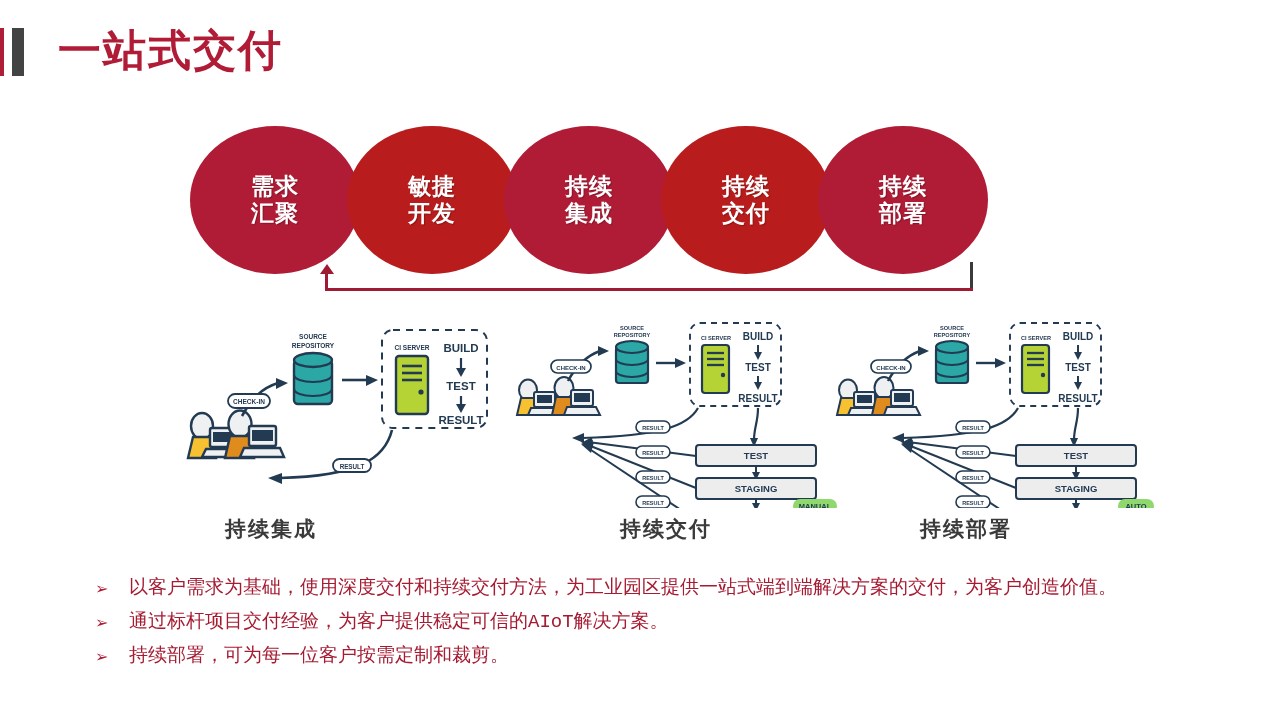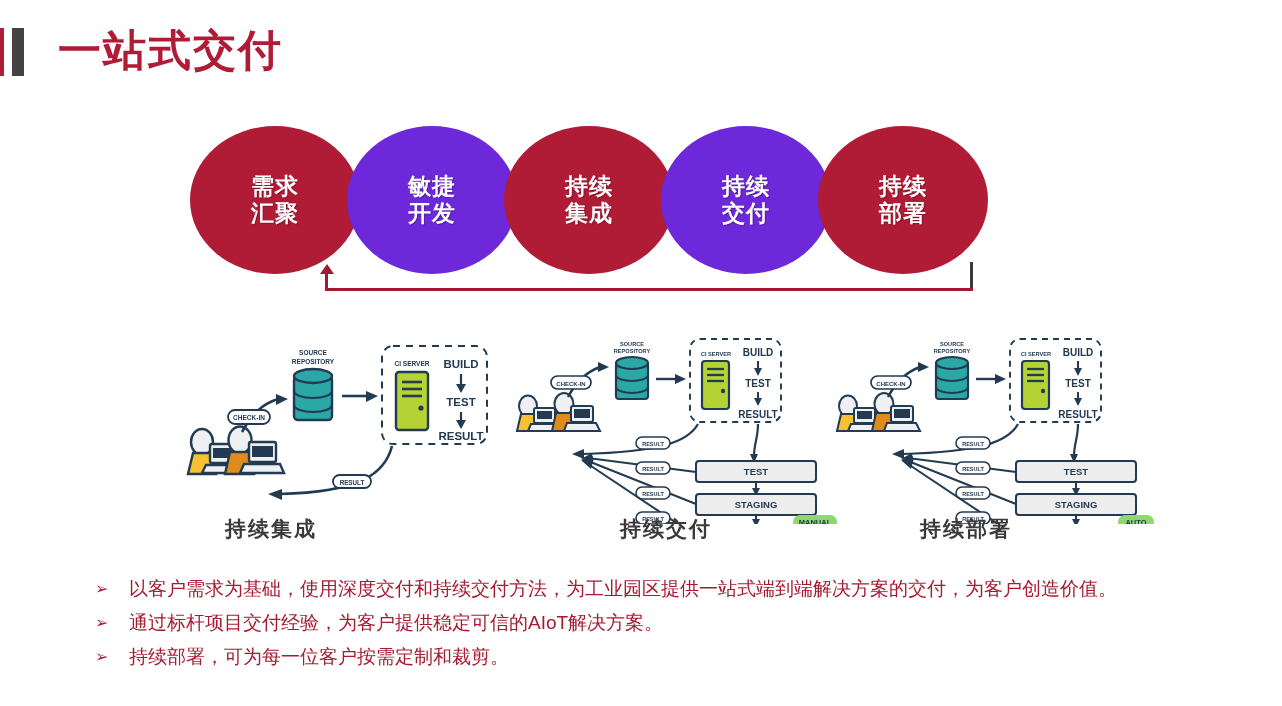--- a/index.html
+++ b/index.html
@@ -19,33 +19,33 @@
   
   .circle-row{position:absolute;left:0;top:126px;width:1282px;height:150px;}
   .stage{
     position:absolute;top:0;width:170px;height:148px;border-radius:50%;
     display:flex;align-items:center;justify-content:center;flex-direction:column;
     color:#ffffff;font-weight:bold;font-size:23px;line-height:27px;
     text-align:center;letter-spacing:1px;
     text-shadow:1px 1px 1px rgba(0,0,0,.25);
   }
   .stage.red{background:#B01C36;}
-  .stage.dark{background:#6d28d9;}
+  .stage.dark{background:#b91c1c;}
   .stage span{display:block;}
   .loop-h{position:absolute;left:325px;top:288px;width:648px;height:3px;background:#9E1B33;}
   .loop-right{position:absolute;left:970px;top:262px;width:3px;height:29px;background:#3A3A3A;}
   .loop-left{position:absolute;left:325px;top:272px;width:3px;height:18px;background:#9E1B33;}
   .loop-arrow{
     position:absolute;left:320px;top:264px;width:0;height:0;
     border-left:7px solid transparent;border-right:7px solid transparent;
     border-bottom:10px solid #9E1B33;
   }
   
   .diagrams{position:absolute;left:0;top:318px;width:1282px;height:190px;}
-  .diagram{position:absolute;top:16px;width:330px;height:190px;}
+  .diagram{position:absolute;top:0;width:330px;height:190px;}
   .d1{left:170px;}
   .d2{left:510px;}
   .d3{left:830px;}
   .captions{position:absolute;left:16px;top:515px;width:1282px;height:34px;}
   .caption{
     position:absolute;top:0;width:240px;text-align:center;
     font-size:21px;font-weight:bold;color:#3A3A3A;letter-spacing:2px;
   }
   .c1{left:135px;}
   .c2{left:530px;}
@@ -53,21 +53,21 @@
   
   .bullets{position:absolute;left:95px;top:574px;width:1140px;}
   .bullet{
     display:flex;align-items:flex-start;
     color:#A51B32;font-size:19px;line-height:29px;margin-bottom:5px;
     white-space:nowrap;
   }
   .bullet .marker{
     color:#B01C36;font-size:16px;width:34px;flex:0 0 34px;line-height:29px;
   }
-  .bullet .btext{flex:1;}
+  .bullet .btext{flex:1;font-family:Liberation Mono, monospace;}
   svg{display:block;}
 </style>
 </head>
 <body>
 
 <div class="title-bar-red"></div>
 <div class="title-bar-gray"></div>
 <div class="page-title">一站式交付</div>
 
 <div class="circle-row">

